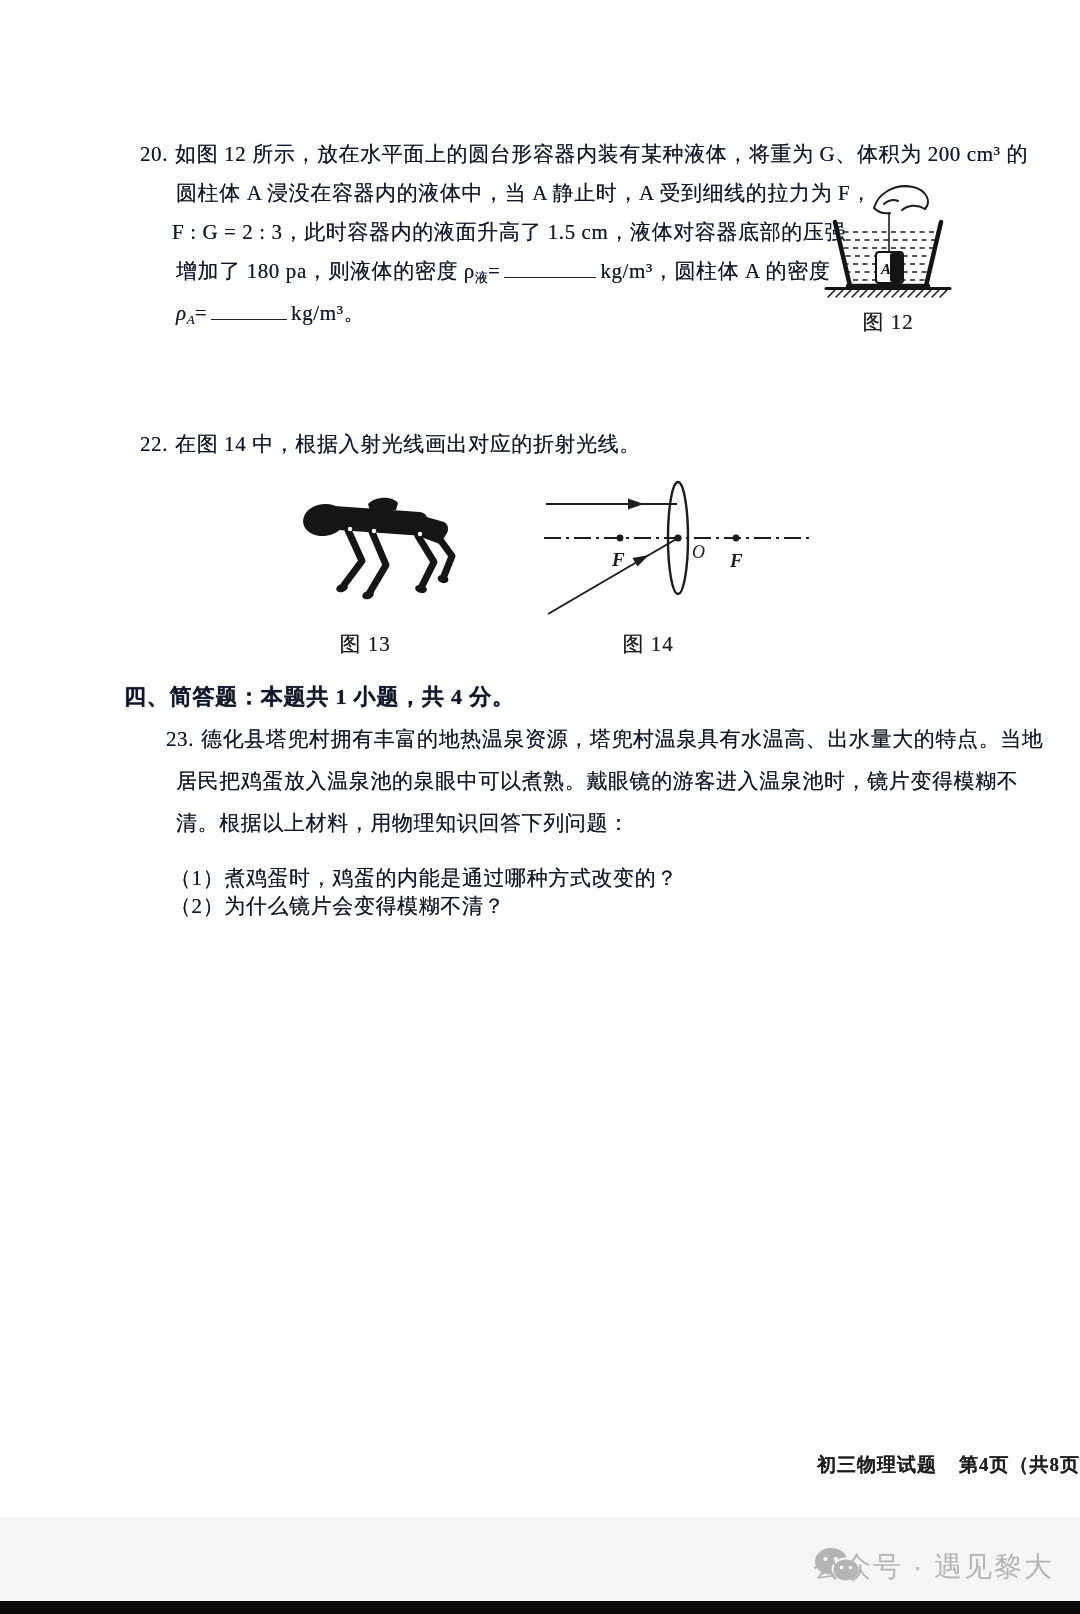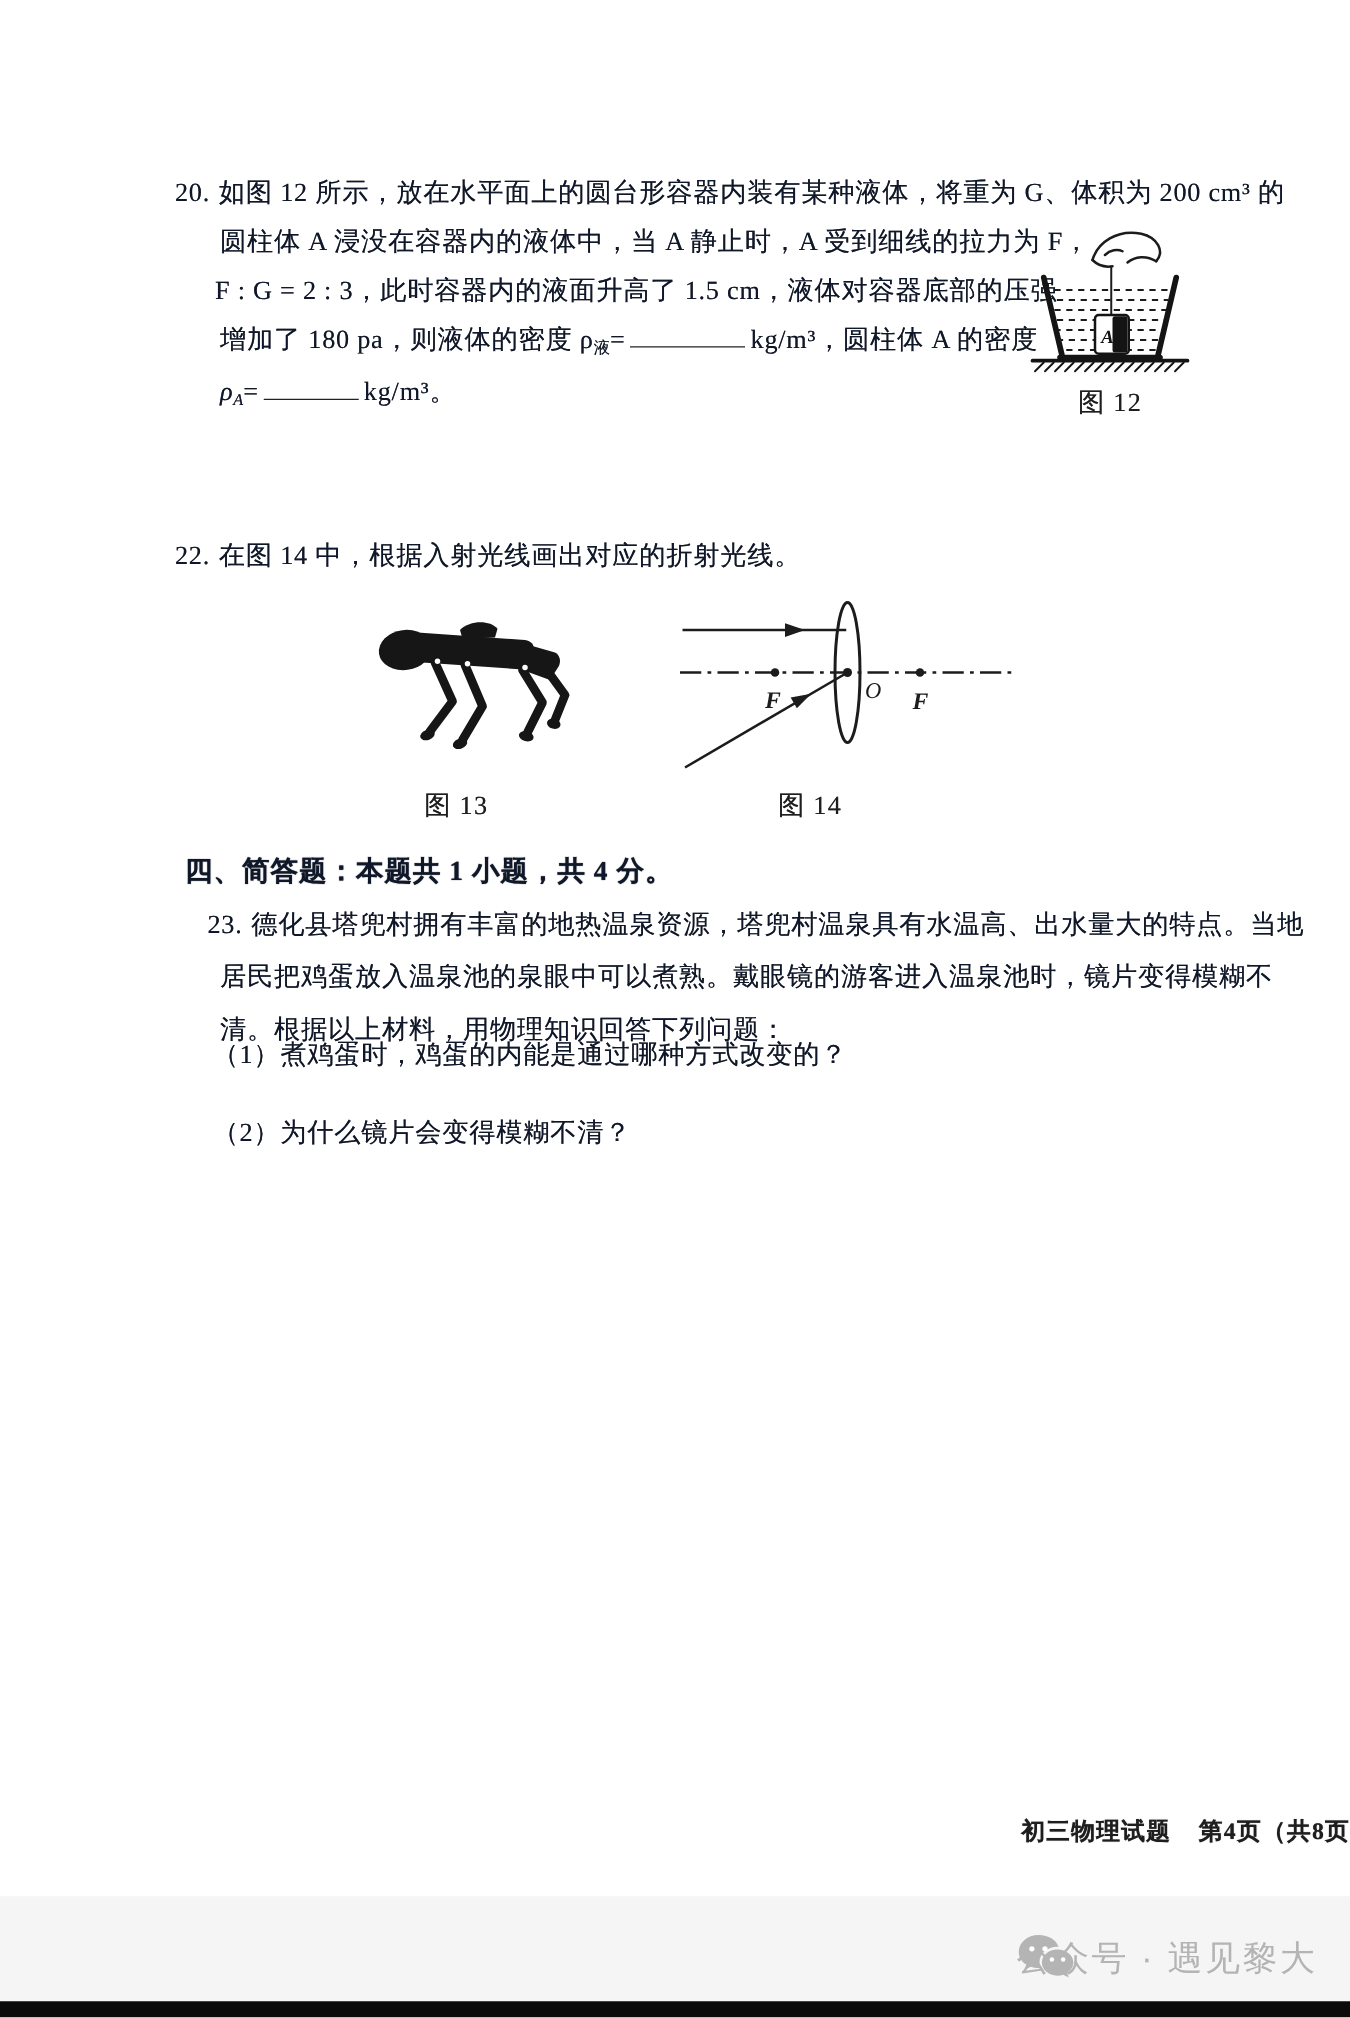--- a/index.html
+++ b/index.html
@@ -174,32 +174,32 @@
 
     <circle cx="102" cy="76" r="3.4" fill="#1c1c1c"></circle>
     <circle cx="218" cy="76" r="3.4" fill="#1c1c1c"></circle>
     <circle cx="160" cy="76" r="3.6" fill="#1c1c1c"></circle>
     <text x="94" y="104" font-size="19" font-style="italic" font-weight="bold" font-family="Liberation Serif, serif" fill="#1c1c1c">F</text>
     <text x="212" y="105" font-size="19" font-style="italic" font-weight="bold" font-family="Liberation Serif, serif" fill="#1c1c1c">F</text>
     <text x="174" y="96" font-size="18" font-style="italic" font-family="Liberation Serif, serif" fill="#1c1c1c">O</text>
   </svg>
   <div class="caption" style="top:630px;left:518px;width:260px;">图 14</div>
 
-  <div class="txt heading" style="top:684px;left:148px;">四、简答题：本题共 1 小题，共 4 分。</div>
+  <div class="txt heading" style="top:684px;left:124px;">四、简答题：本题共 1 小题，共 4 分。</div>
 
   <div class="txt" style="top:726px;left:140px;margin-left:26px;">
     <span class="qnum">23.</span><span>德化县塔兜村拥有丰富的地热温泉资源，塔兜村温泉具有水温高、出水量大的特点。当地</span>
   </div>
   <div class="txt" style="top:768px;left:176px;">
     <span>居民把鸡蛋放入温泉池的泉眼中可以煮熟。戴眼镜的游客进入温泉池时，镜片变得模糊不</span>
   </div>
   <div class="txt" style="top:810px;left:176px;">
     <span>清。根据以上材料，用物理知识回答下列问题：</span>
   </div>
-  <div class="txt" style="top:830px;left:170px;text-align:center;">
+  <div class="txt" style="top:865px;left:170px;text-align:center;">
     <span>（1）煮鸡蛋时，鸡蛋的内能是通过哪种方式改变的？</span>
   </div>
   <div class="txt" style="top:893px;left:170px;">
     <span>（2）为什么镜片会变得模糊不清？</span>
   </div>
 
   <div class="footer">
     <span>初三物理试题</span><span class="gap"></span><span>第4页（共8页）</span>
   </div>
 

